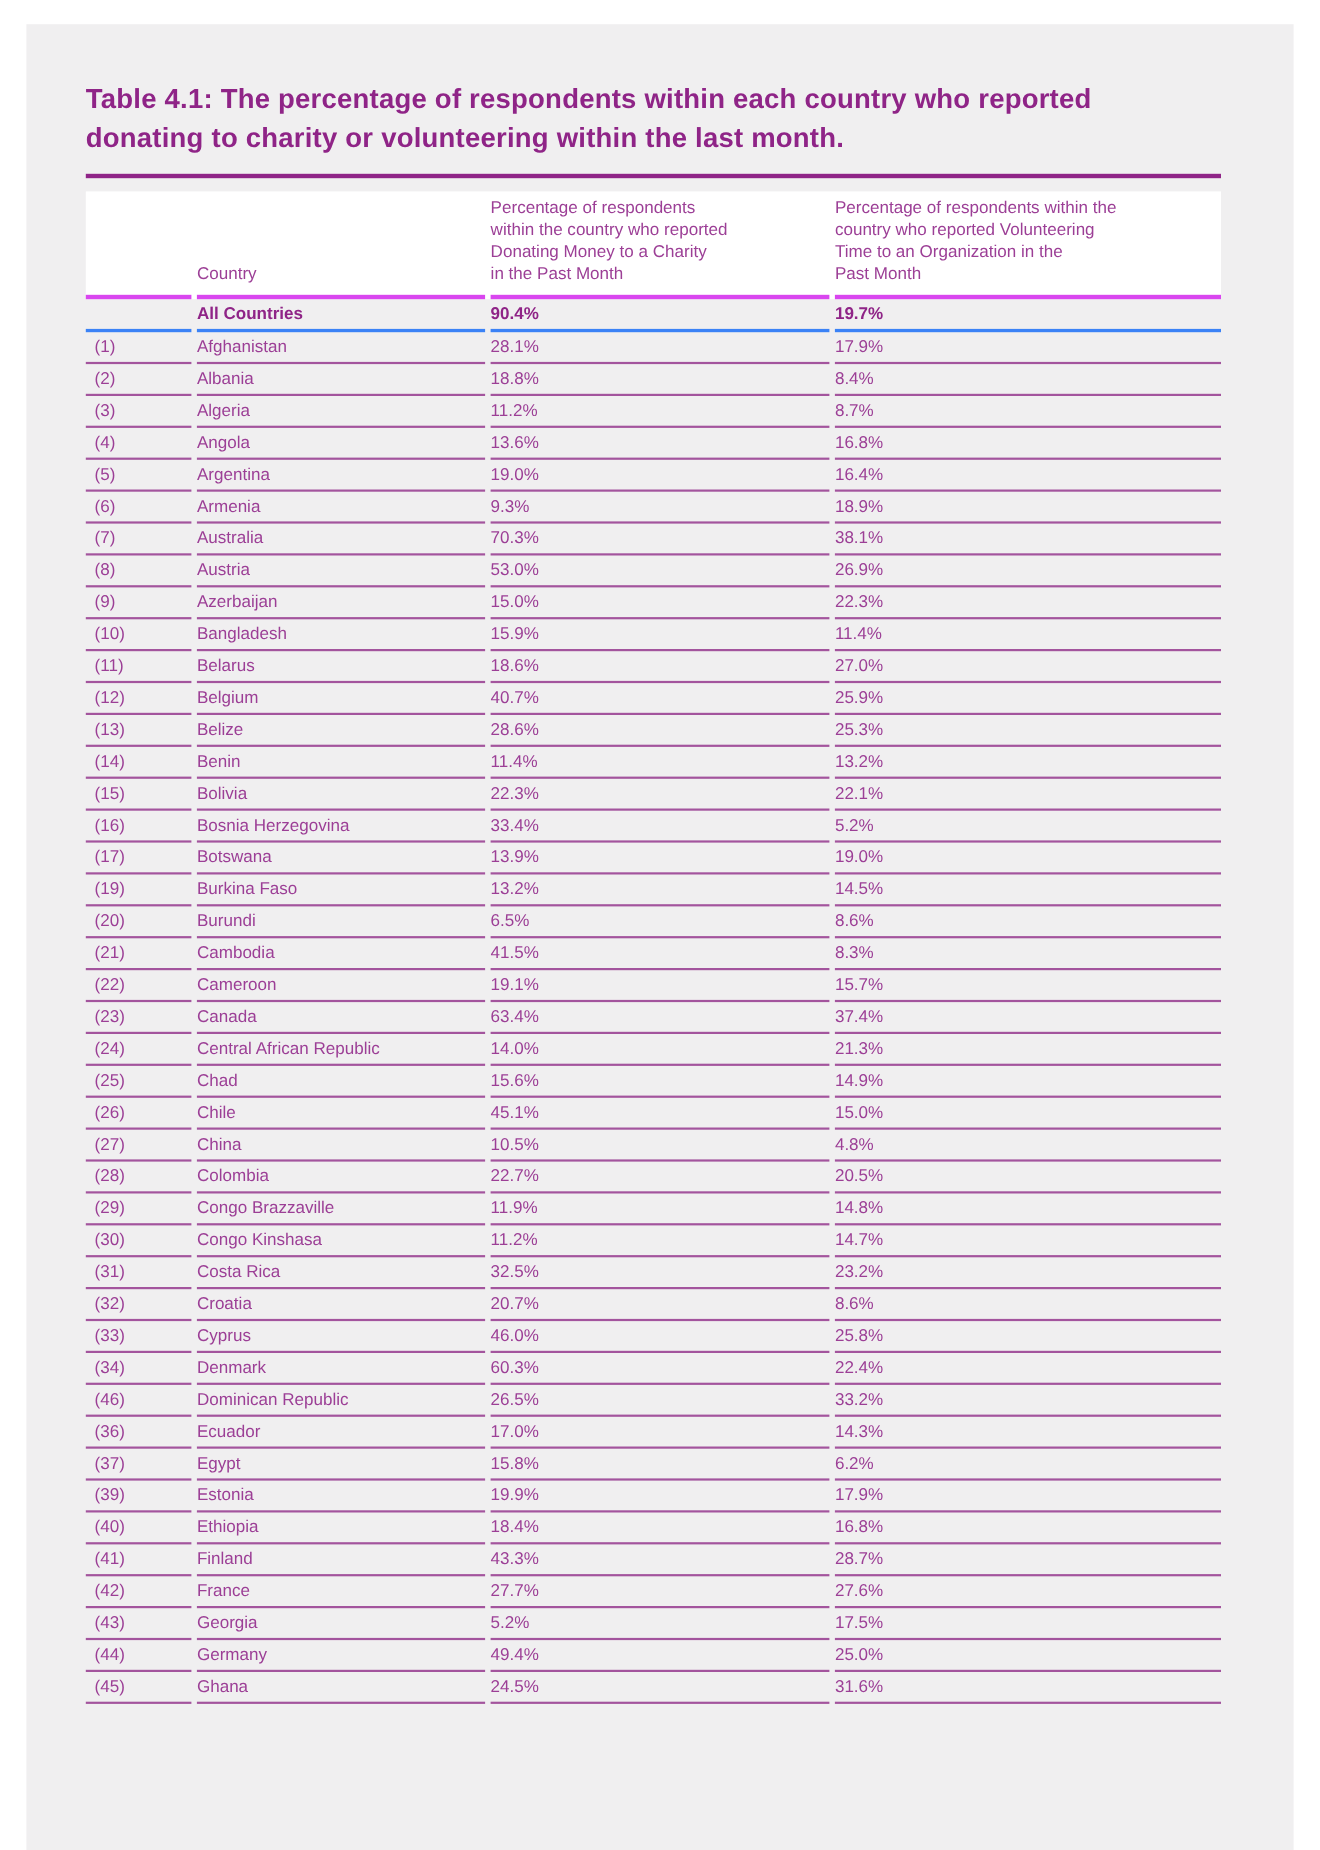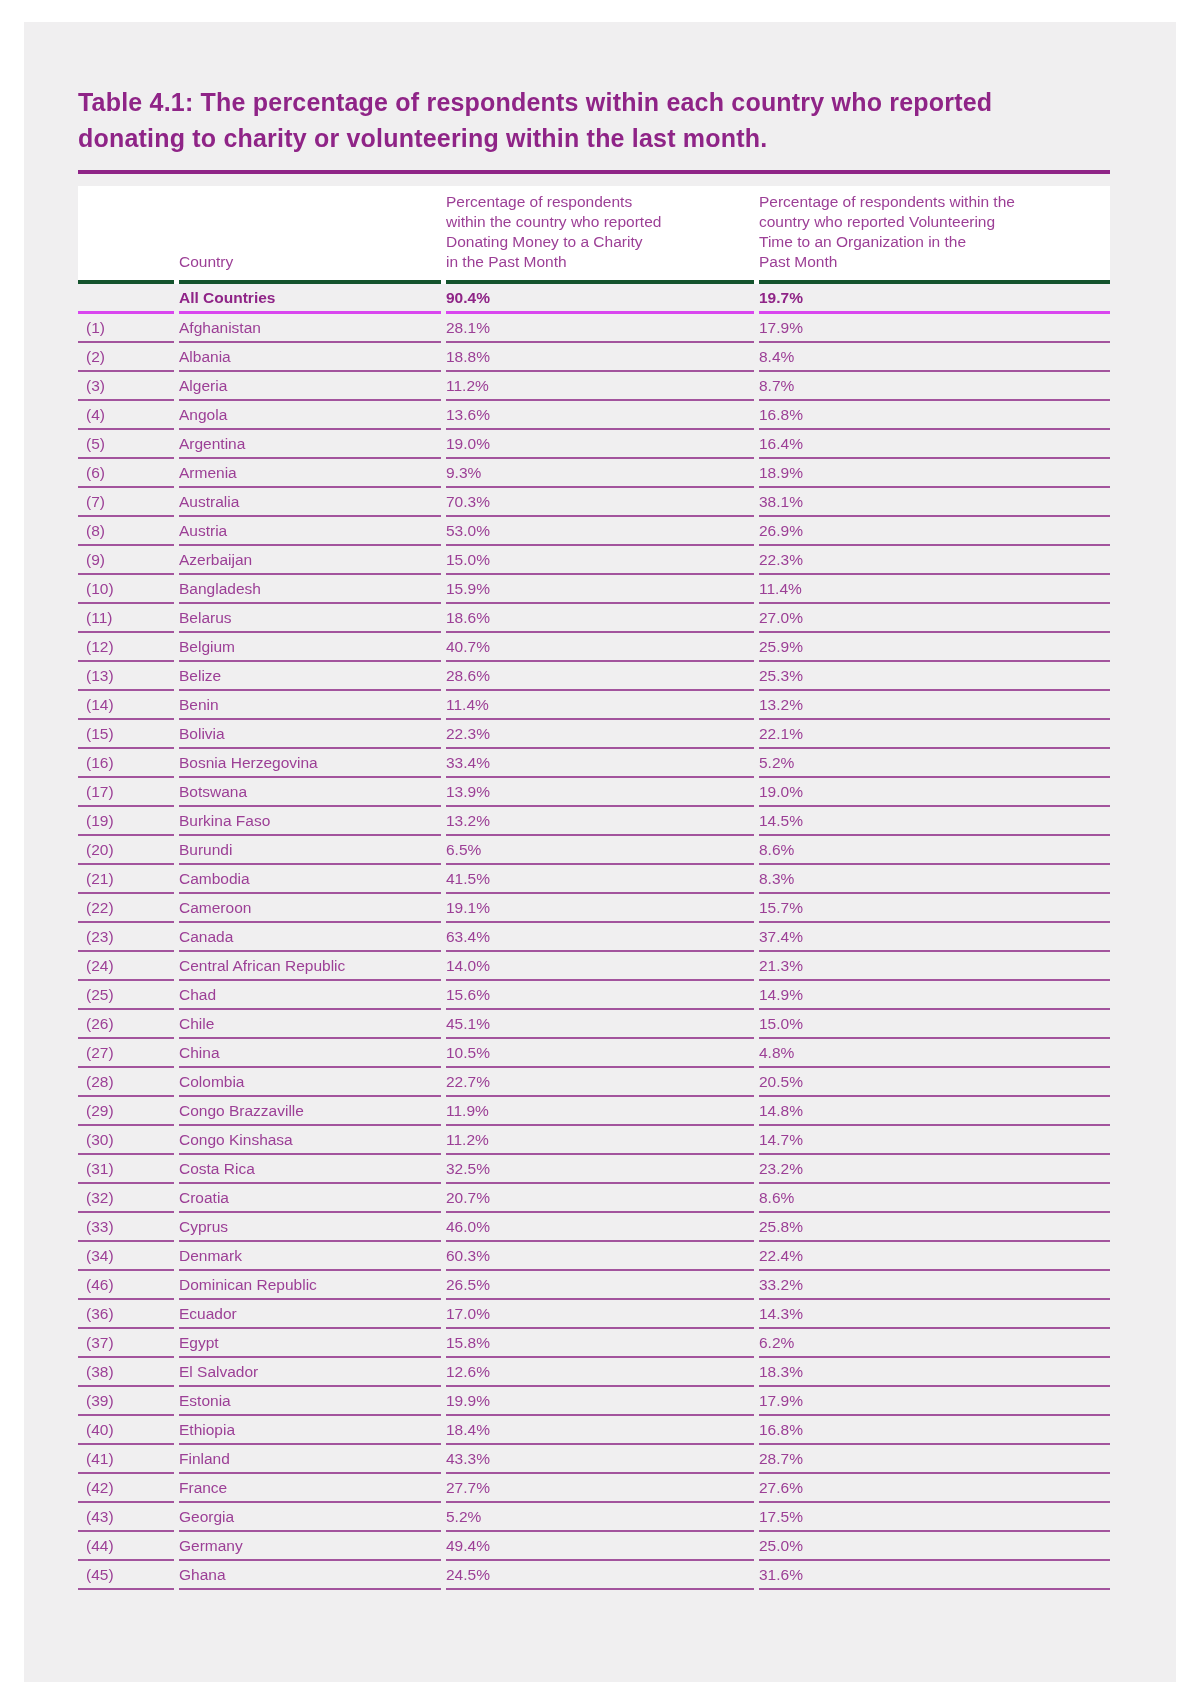--- a/index.html
+++ b/index.html
@@ -10,21 +10,21 @@
     overflow: hidden;
   }
   .panel {
     position: absolute;
     left: 24px; top: 22px;
     width: 1152px; height: 1660px;
     background: #F0EFF0;
   }
   .content {
     position: absolute;
-    left: 54px; top: 12px;
+    left: 54px; top: 0;
     width: 1032px;
   }
   h1.page-title {
     margin-top: 50px;
     max-width: 952px;
     font-size: 25px;
     line-height: 36px;
     font-weight: bold;
     letter-spacing: 0.2px;
     color: #8F2487;
@@ -57,38 +57,38 @@
   col.c-donate  { width: 308px; }
 
   thead th {
     vertical-align: bottom;
     text-align: left;
     font-weight: normal;
     font-size: 15.5px;
     line-height: 20px;
     color: #9C3F96;
     padding: 6px 10px 8px 0;
-    border-bottom: 4px solid #14532d;
+    border-bottom: 4px solid #d946ef;
     white-space: pre-line;
     background: transparent;
   }
   tbody td {
     font-size: 15.5px;
     line-height: 17px;
     color: #9C3F96;
     padding: 5px 0 5px 0;
     border-bottom: 2px solid #A3549D;
     white-space: nowrap;
     overflow: hidden;
   }
   td.rank-cell { padding-left: 8px; }
   tr.summary-row td {
     font-weight: bold;
     color: #8F2487;
-    border-bottom: 3px solid #d946ef;
+    border-bottom: 3px solid #3b82f6;
   }
 </style>
 </head>
 <body>
 
 <div class="panel">
   <div class="content">
 
     <h1 class="page-title">Table 4.1: The percentage of respondents within each country who reported donating to charity or volunteering within the last month.</h1>
 
@@ -335,26 +335,20 @@
     <td class="donating-cell">17.0%</td>
     <td class="volunteering-cell">14.3%</td>
   </tr>
             <tr class="data-row">
     <td class="rank-cell">(37)</td>
     <td class="country-cell">Egypt</td>
     <td class="donating-cell">15.8%</td>
     <td class="volunteering-cell">6.2%</td>
   </tr>
             <tr class="data-row">
-    <td class="rank-cell">(38)</td>
-    <td class="country-cell">El Salvador</td>
-    <td class="donating-cell">12.6%</td>
-    <td class="volunteering-cell">18.3%</td>
-  </tr>
-            <tr class="data-row">
     <td class="rank-cell">(39)</td>
     <td class="country-cell">Estonia</td>
     <td class="donating-cell">19.9%</td>
     <td class="volunteering-cell">17.9%</td>
   </tr>
             <tr class="data-row">
     <td class="rank-cell">(40)</td>
     <td class="country-cell">Ethiopia</td>
     <td class="donating-cell">18.4%</td>
     <td class="volunteering-cell">16.8%</td>

